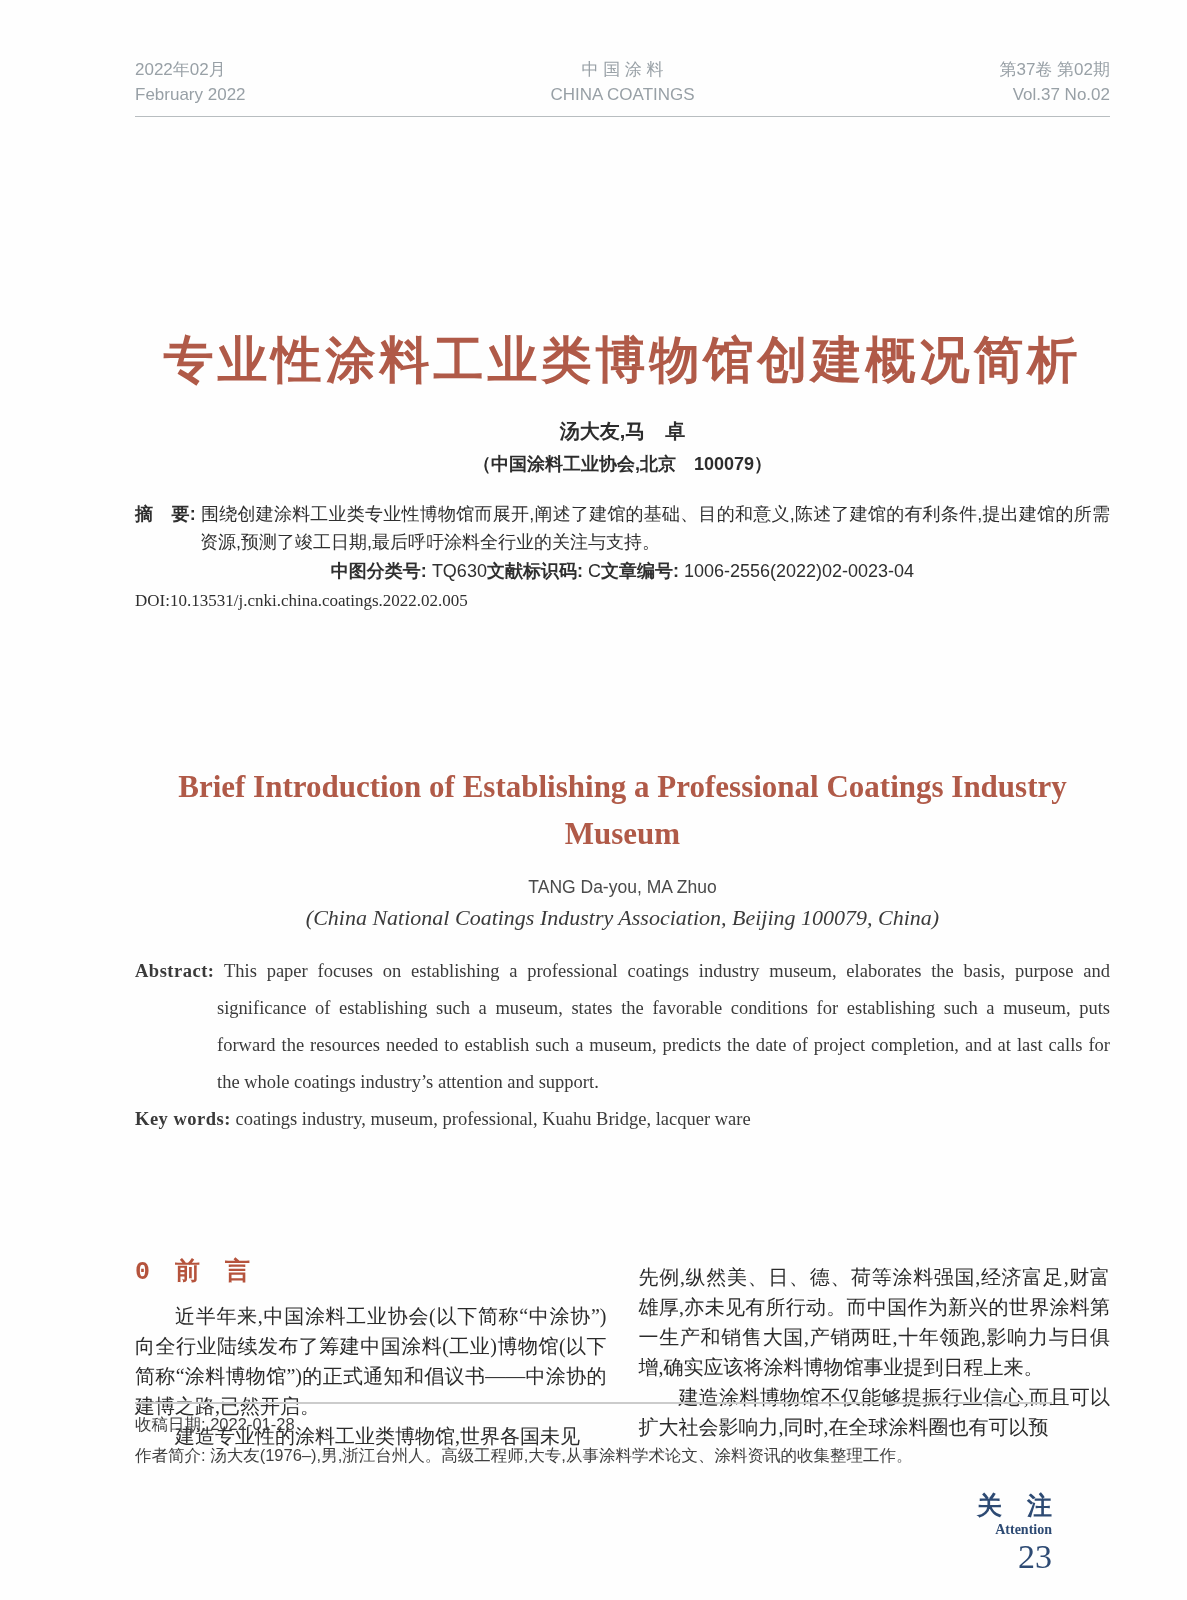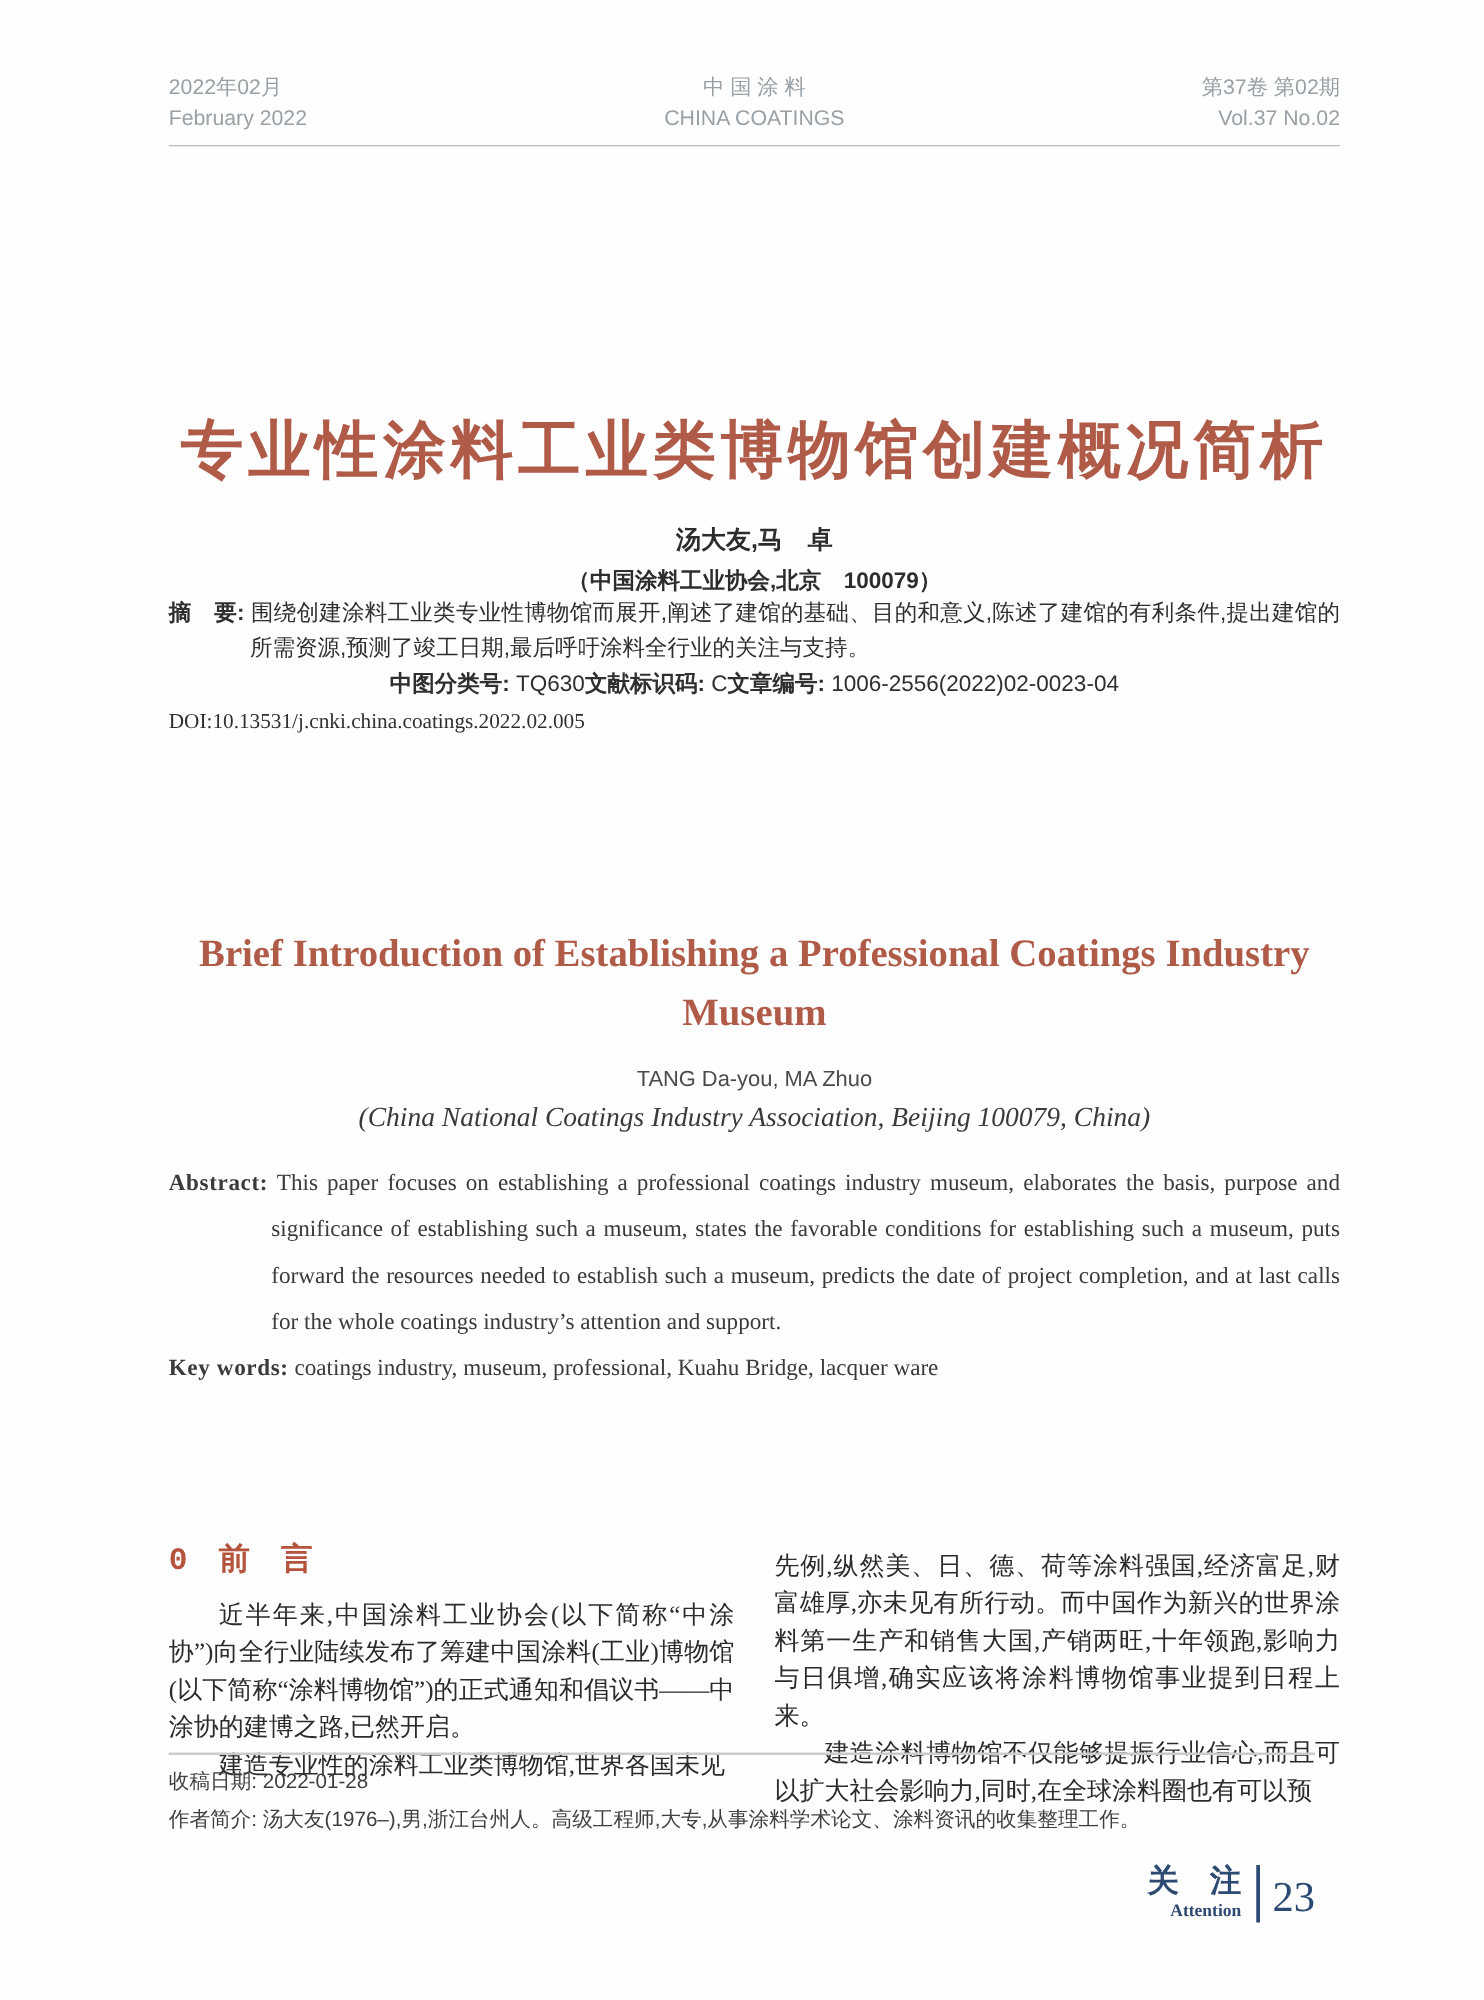--- a/index.html
+++ b/index.html
@@ -2,40 +2,40 @@
 <html><head>
 <meta charset="utf-8">
 <style>
   html,body { margin:0; padding:0; background:#ffffff; }
   .page {
     position:relative;
     width:1187px; height:1600px;
     background:#fefefe;
     overflow:hidden;
     box-sizing:border-box;
-    padding:58px 115px 0 135px;
+    padding:58px 77px 0 135px;
     font-family:"Liberation Sans", sans-serif;
     color:#3a3a3a;
   }
   
   .hdr { display:flex; justify-content:space-between; align-items:flex-start;
          color:#98a0a6; font-size:17px; line-height:1.45; }
   .hdr-center { text-align:center; }
   .hdr-right  { text-align:right; }
   .hdr-rule { border-top:1px solid #b8bdc0; margin-top:9px; }
   
   .title-cn { margin:210px 0 0 0; text-align:center;
               font-size:50px; font-weight:bold; letter-spacing:4px;
               color:#b05a48; font-family:"Liberation Sans", sans-serif; }
   .authors-cn { margin-top:24px; text-align:center; font-size:20px;
                 font-weight:bold; color:#2d2d2d; }
   .affil-cn   { margin-top:7px; text-align:center; font-size:18px;
                 font-weight:bold; color:#2d2d2d; }
   
-  .abs-cn { font-size:18px; line-height:28px; color:#2f2f2f; }
+  .abs-cn { margin-top:24px; font-size:18px; line-height:28px; color:#2f2f2f; }
   .abs-cn p { margin:0; }
   .hang-cn { padding-left:65px; text-indent:-65px; text-align:justify; }
   .lbl { font-weight:bold; }
   .kw-cn { margin-top:0; }
   .meta-row { display:flex; justify-content:center; margin-top:1px; }
   .doi { margin-top:2px; font-family:"Liberation Serif", serif; font-size:17px; color:#2f2f2f; }
   
   .title-en { margin:148px auto 0 auto; max-width:900px; text-align:center;
               font-family:"Liberation Serif", serif; font-weight:bold;
               font-size:31px; line-height:47px; color:#b05a48; }
@@ -57,21 +57,21 @@
         line-height:30px; text-align:justify; color:#2b2b2b; }
   .indent { text-indent:2em; }
   .col-right { padding-top:8px; }
   
   .footnote { position:absolute; left:135px; right:135px; top:1402px;
               font-size:16.5px; color:#3f3f3f; }
   .fn-rule { border-top:2px solid #cbcbcb; margin-bottom:10px; }
   .footnote p { margin:0 0 9px 0; }
   
   .page-mark { position:absolute; top:1492px; right:135px;
-               display:flex; align-items:stretch; color:#2d4a73; }
+               display:flex; align-items:stretch; color:#2d4a73;flex-direction:column; }
   .pm-left { display:flex; flex-direction:column; justify-content:flex-end; text-align:center; }
   .pm-cn { font-size:25px; font-weight:bold; line-height:1.1; }
   .pm-en { font-family:"Liberation Serif", serif; font-weight:bold;
            font-size:14px; margin-top:2px; text-align:right; }
   .pm-bar { width:3px; background:#2d4a73; margin:0 10px 0 12px; }
   .pm-num { font-family:"Liberation Serif", serif; font-size:34px;
             align-self:flex-end; line-height:1.1; }
 </style>
 </head>
 <body>

